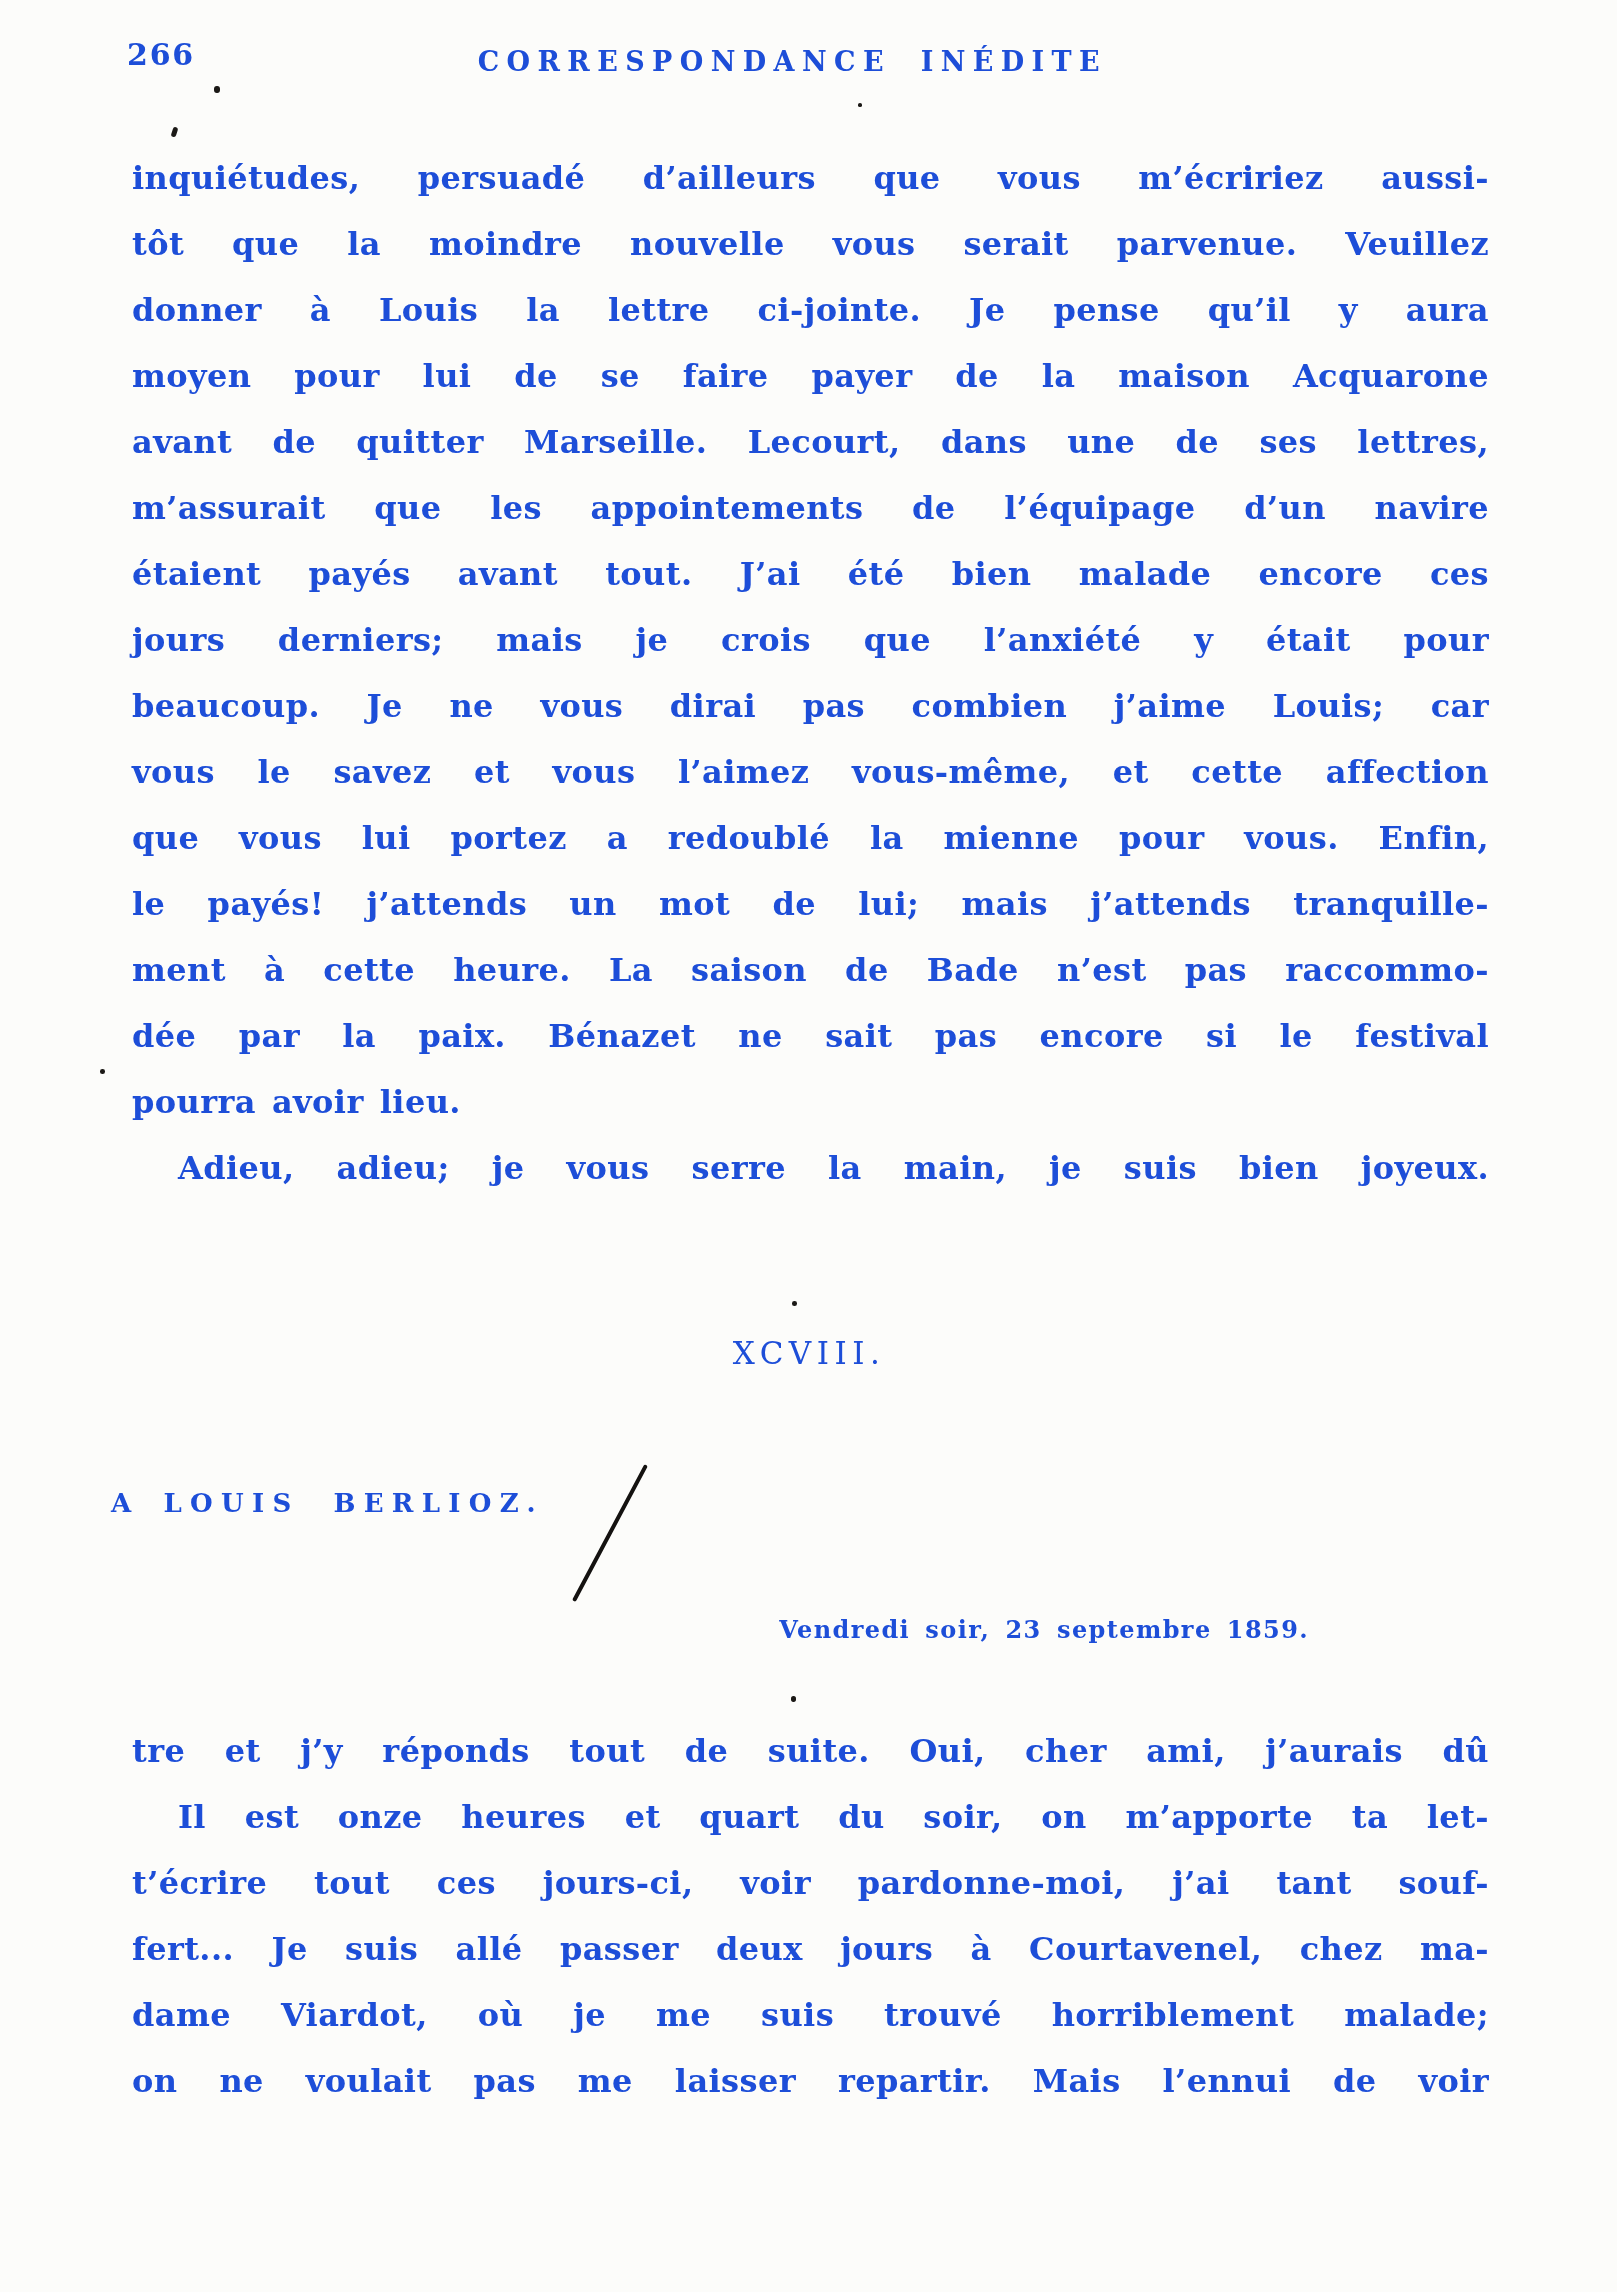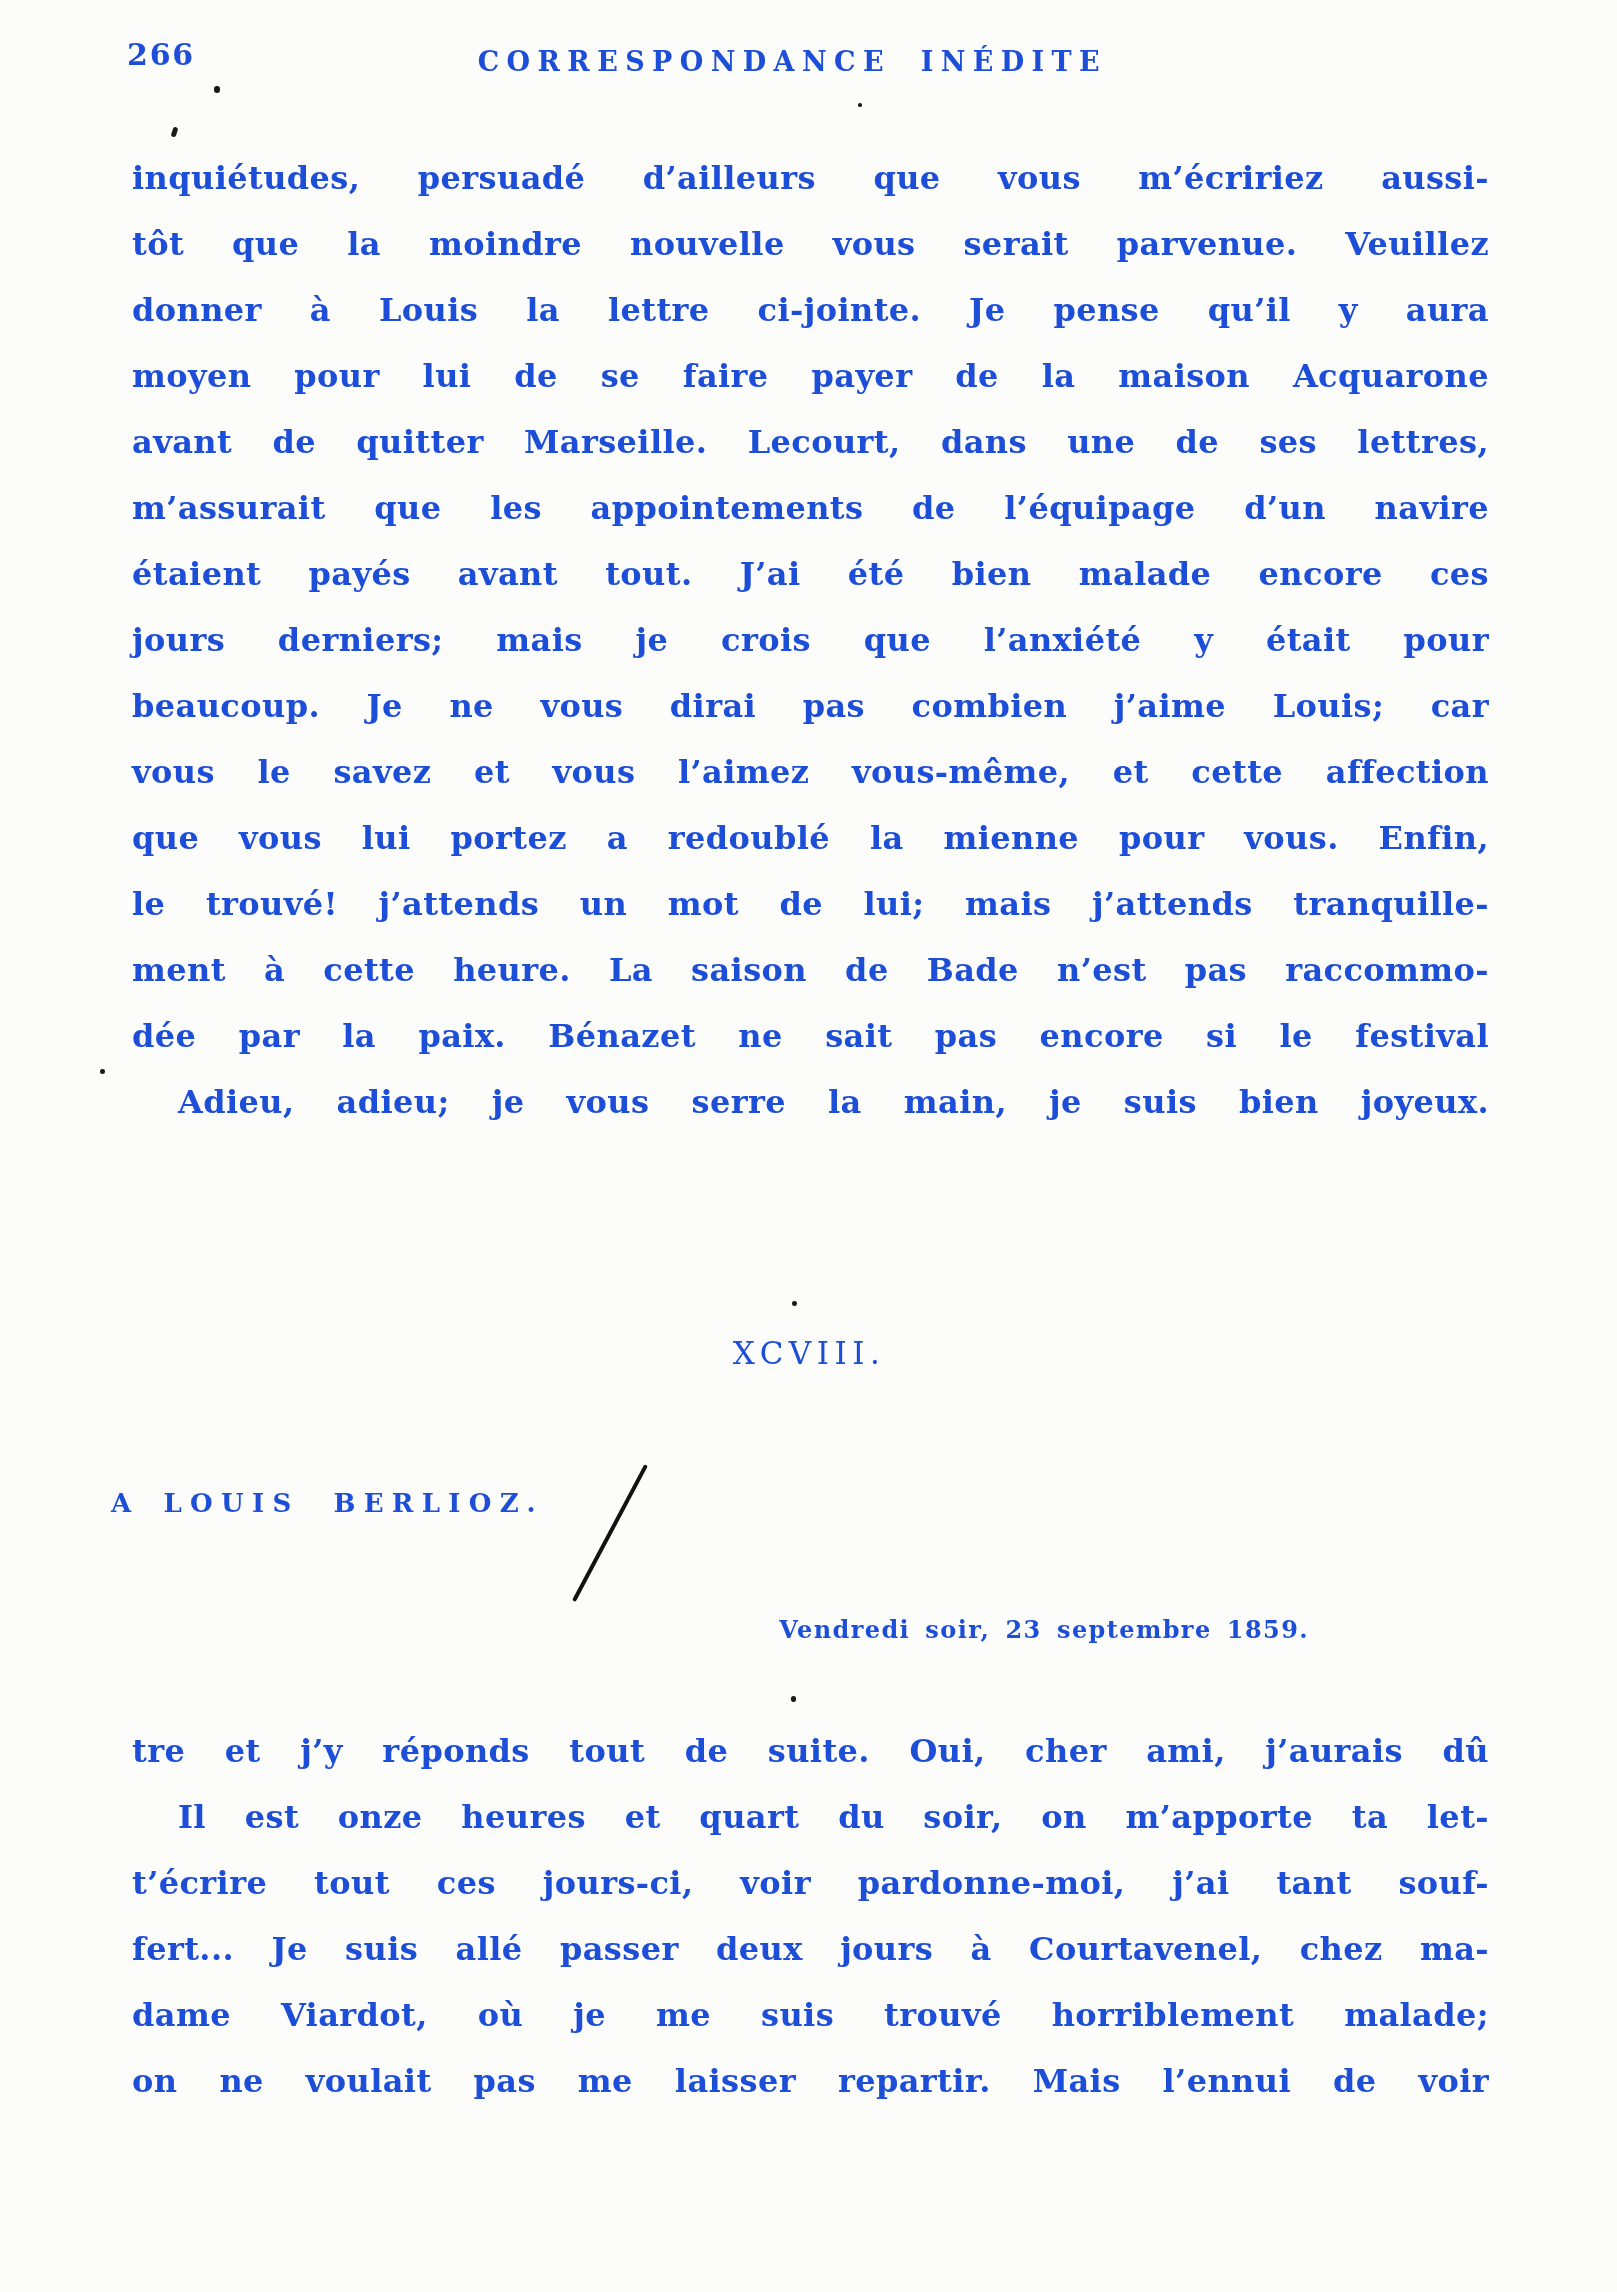--- a/index.html
+++ b/index.html
@@ -88,23 +88,24 @@
       <div class="line">tôt que la moindre nouvelle vous serait parvenue. Veuillez</div>
       <div class="line">donner à Louis la lettre ci-jointe. Je pense qu’il y aura</div>
       <div class="line">moyen pour lui de se faire payer de la maison Acquarone</div>
       <div class="line">avant de quitter Marseille. Lecourt, dans une de ses lettres,</div>
       <div class="line">m’assurait que les appointements de l’équipage d’un navire</div>
       <div class="line">étaient payés avant tout. J’ai été bien malade encore ces</div>
       <div class="line">jours derniers; mais je crois que l’anxiété y était pour</div>
       <div class="line">beaucoup. Je ne vous dirai pas combien j’aime Louis; car</div>
       <div class="line">vous le savez et vous l’aimez vous-même, et cette affection</div>
       <div class="line">que vous lui portez a redoublé la mienne pour vous. Enfin,</div>
-      <div class="line">le trouvé! j’attends un mot de lui; mais j’attends tranquille-</div>
+      <div class="line">le payés! j’attends un mot de lui; mais j’attends tranquille-</div>
       <div class="line">ment à cette heure. La saison de Bade n’est pas raccommo-</div>
       <div class="line">dée par la paix. Bénazet ne sait pas encore si le festival</div>
+      <div class="line short">pourra avoir lieu.</div>
       <div class="line indent">Adieu, adieu; je vous serre la main, je suis bien joyeux.</div>
     </div>
 
   <div class="section-heading">XCVIII.</div>
 
   <div class="salutation"><span class="sal-initial">A</span><span>LOUIS BERLIOZ.</span></div>
 
   <div class="hand-slash"></div>
 
   <div class="dateline">Vendredi soir, 23 septembre 1859.</div>

